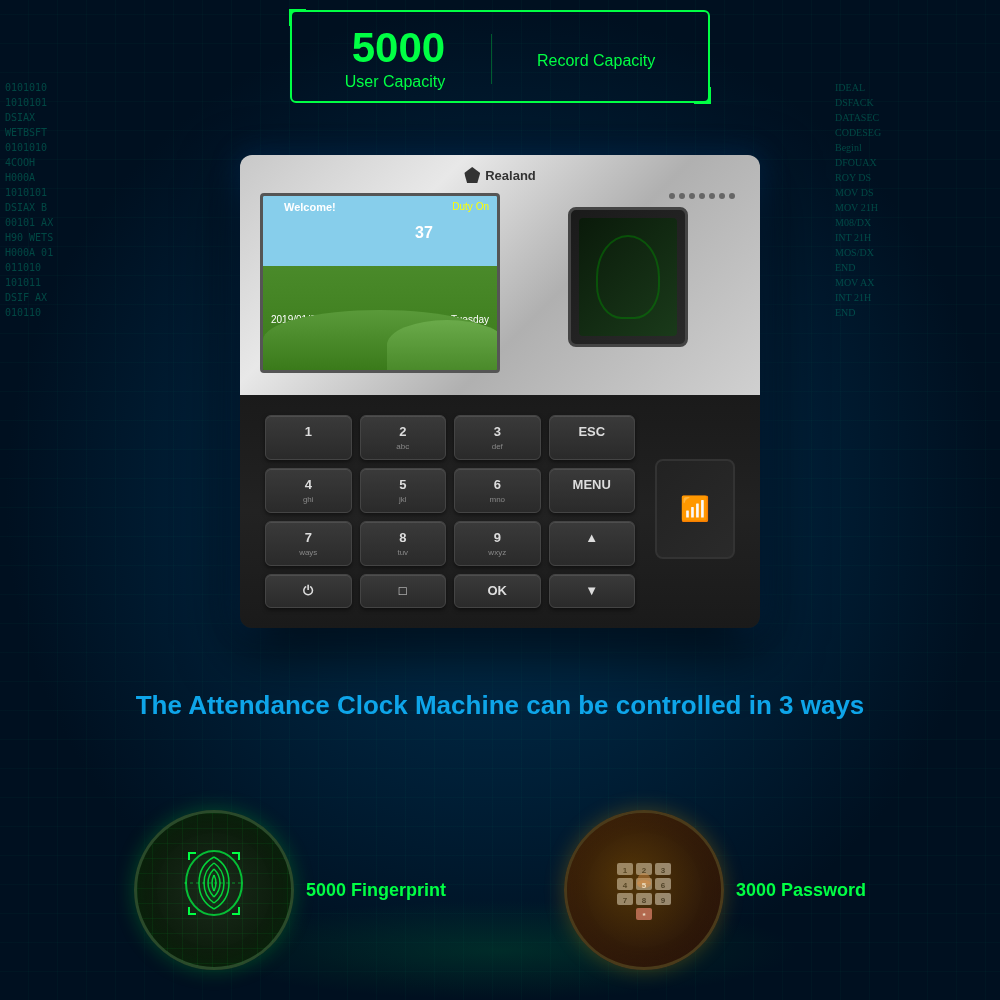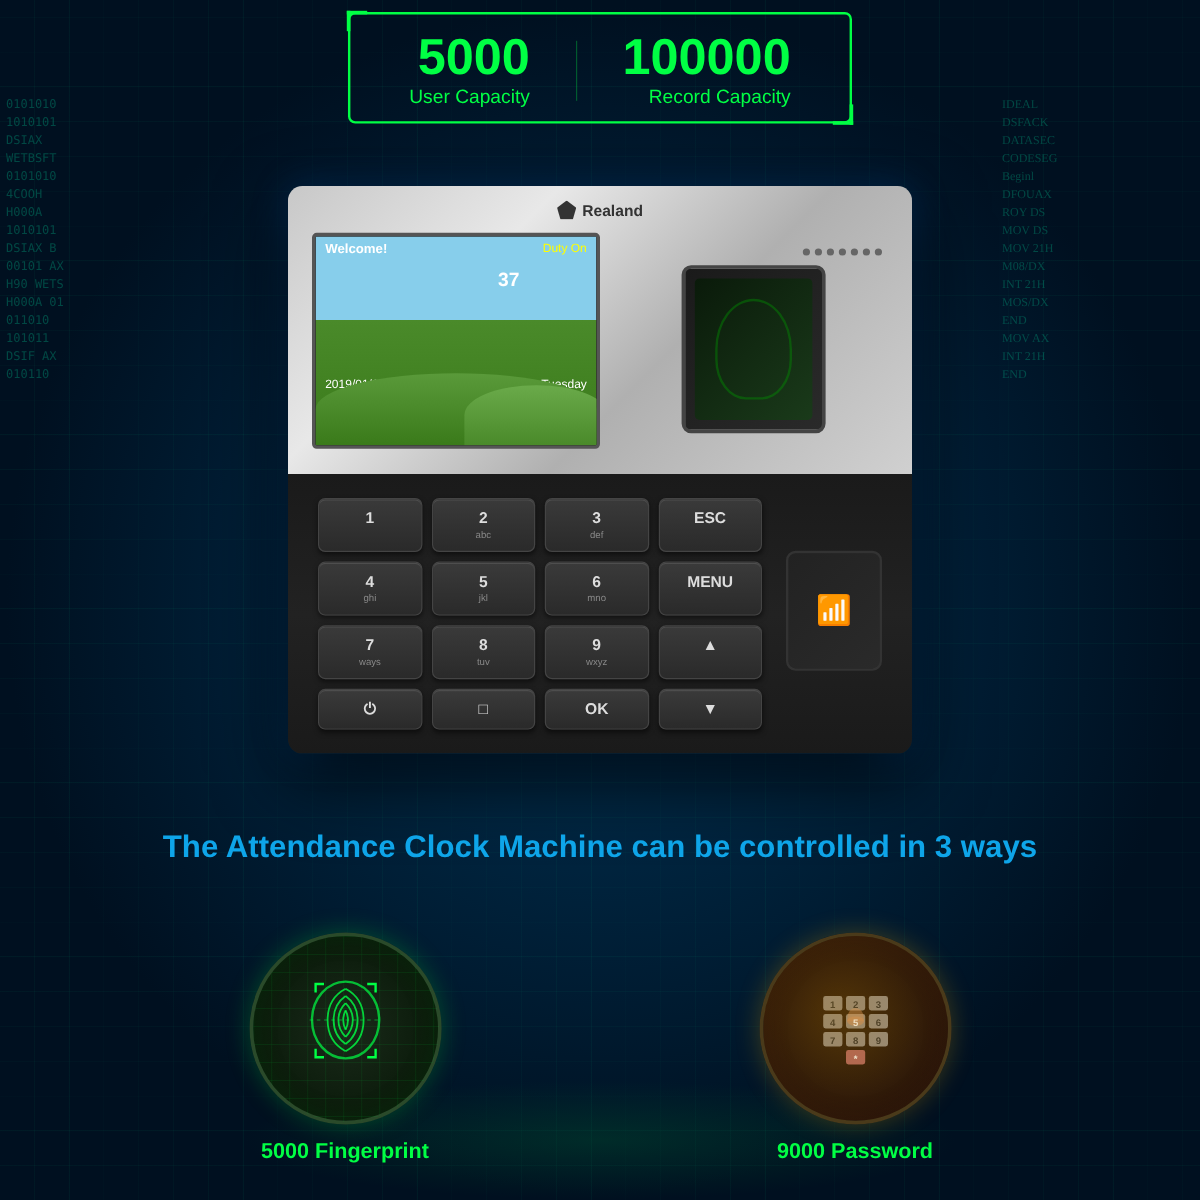--- a/index.html
+++ b/index.html
@@ -122,21 +122,20 @@
       border-radius: 12px;
       overflow: hidden;
       box-shadow: 0 20px 60px rgba(0,0,0,0.8), 0 0 30px rgba(0,100,200,0.3);
     }
 
     
     .device-top {
       background: linear-gradient(135deg, #c8c8c8 0%, #e8e8e8 30%, #b0b0b0 60%, #d0d0d0 100%);
       padding: 18px 20px 20px;
       display: flex;
-      align-items: center;
       gap: 15px;
       position: relative;
       min-height: 240px;
     }
 
     
     .brand-area {
       position: absolute;
       top: 12px;
       left: 50%;
@@ -170,21 +169,21 @@
     }
     .screen-inner {
       width: 100%;
       height: 100%;
       background: linear-gradient(180deg, #87ceeb 0%, #87ceeb 40%, #4a8a2a 40%, #3a7a1a 100%);
       position: relative;
     }
     .screen-welcome {
       position: absolute;
       top: 5px;
-      left: 8px;
+      left: 21px;
       font-size: 11px;
       color: white;
       font-weight: bold;
     }
     .screen-time {
       position: absolute;
       top: 20px;
       left: 8px;
       font-size: 38px;
       font-weight: bold;
@@ -339,21 +338,20 @@
       left: 50%;
       transform: translateX(-50%);
       width: 850px;
       display: flex;
       justify-content: space-around;
       align-items: flex-start;
       z-index: 10;
     }
     .feature-item {
       display: flex;
-      flex-direction: column;
       align-items: center;
       gap: 12px;
     }
     .feature-circle {
       width: 160px;
       height: 160px;
       border-radius: 50%;
       display: flex;
       align-items: center;
       justify-content: center;
@@ -407,21 +405,20 @@
 </div>
 
 <div class="capacity-section">
   <div class="capacity-box">
     <div class="capacity-item">
       <span class="capacity-number">5000</span>
       <span class="capacity-label">User  Capacity</span>
     </div>
     <div class="capacity-divider"></div>
     <div class="capacity-item">
-      <span class="capacity-number">100000</span>
       <span class="capacity-label">Record Capacity</span>
     </div>
   </div>
 </div>
 
 <div class="device-container">
   <div class="device">
 
     <div class="device-top">
 
@@ -573,17 +570,17 @@
         <text x="64" y="28" text-anchor="middle" fill="#333" font-size="8" font-weight="bold">3</text>
         <text x="26" y="43" text-anchor="middle" fill="#333" font-size="8" font-weight="bold">4</text>
         <text x="45" y="43" text-anchor="middle" fill="#fff" font-size="8" font-weight="bold">5</text>
         <text x="64" y="43" text-anchor="middle" fill="#333" font-size="8" font-weight="bold">6</text>
         <text x="26" y="58" text-anchor="middle" fill="#333" font-size="8" font-weight="bold">7</text>
         <text x="45" y="58" text-anchor="middle" fill="#333" font-size="8" font-weight="bold">8</text>
         <text x="64" y="58" text-anchor="middle" fill="#333" font-size="8" font-weight="bold">9</text>
         <text x="45" y="73" text-anchor="middle" fill="#fff" font-size="8" font-weight="bold">*</text>
       </svg>
     </div>
-    <span class="feature-label">9000 Password</span>
+    <span class="feature-label">3000 Password</span>
   </div>
 </div>
 
 <div class="bottom-glow"></div>
 
 </body></html>

